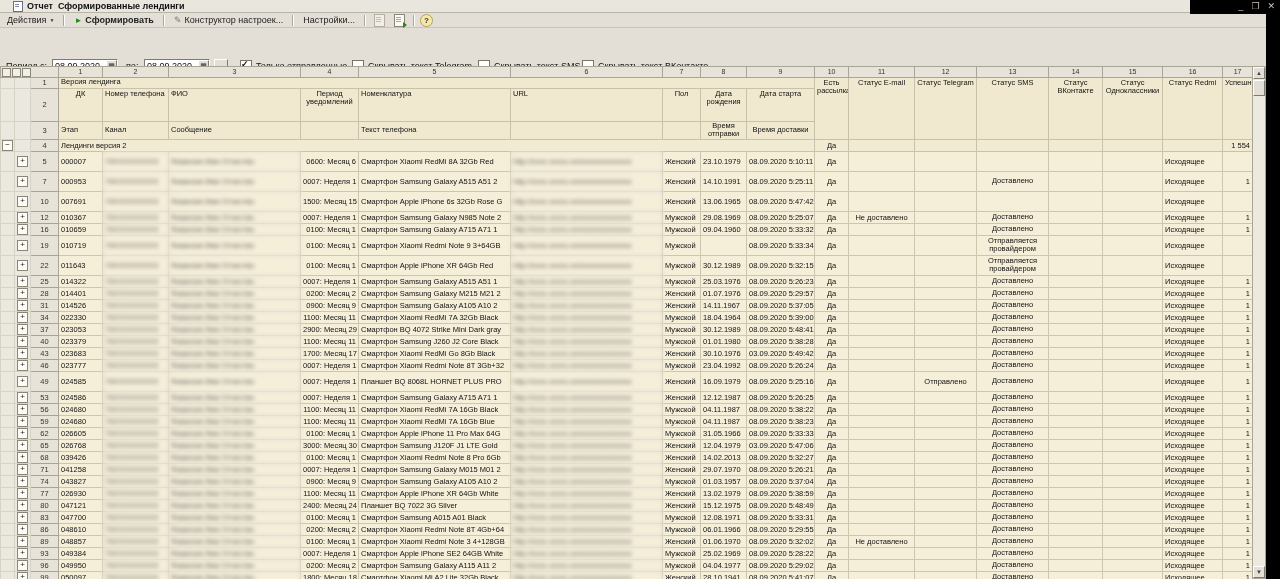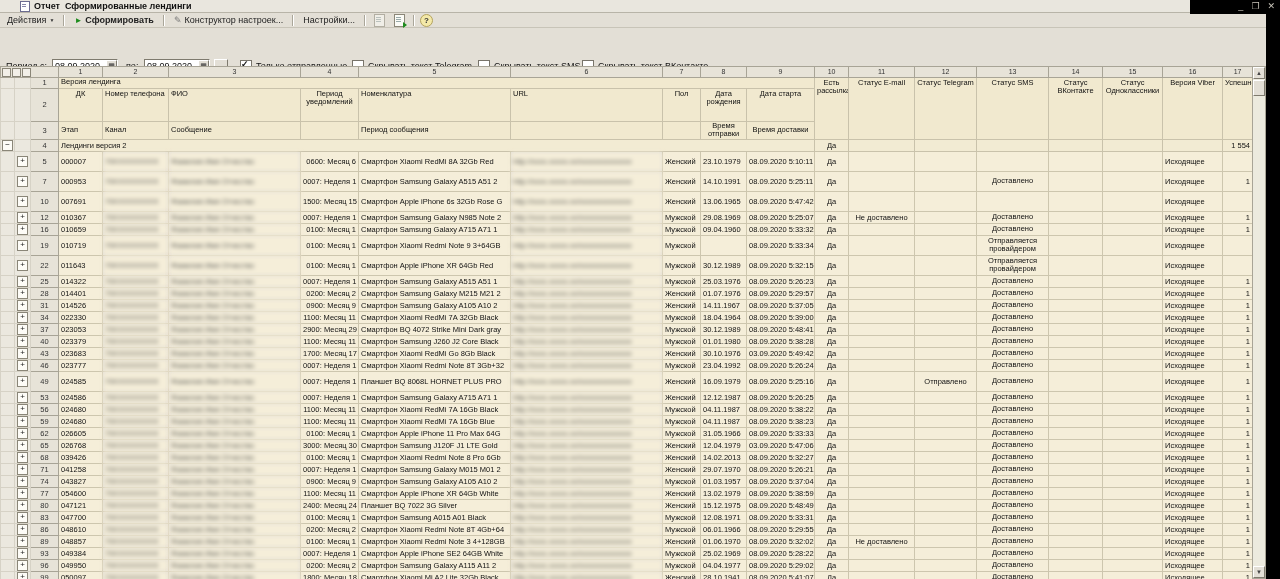--- a/index.html
+++ b/index.html
@@ -2,21 +2,21 @@
 <html><head>
 <meta charset="utf-8">
 <style>
   html,body{margin:0;padding:0;background:#000;}
   .screen{position:relative;width:1280px;height:579px;background:#000;overflow:hidden;
           font-family:"Liberation Sans",sans-serif;}
   .window{position:absolute;left:0;top:0;width:1266px;height:579px;background:#e3dfd6;}
 
   
   .titlebar{position:absolute;left:0;top:0;width:1190px;height:13px;background:#e9e6de;
-            border-bottom:1px solid #b8b4a8;display:flex;align-items:center;padding-left:20px;box-sizing:border-box;}
+            border-bottom:1px solid #b8b4a8;display:flex;align-items:center;padding-left:13px;box-sizing:border-box;}
   .doc-ico{width:8px;height:9px;background:#fff;border:1px solid #6b6b8f;margin-right:4px;position:relative;}
   .doc-ico::after{content:"";position:absolute;left:1px;top:2px;width:4px;height:1px;background:#88a;box-shadow:0 2px 0 #88a;}
   .t-prefix{font-size:9px;font-weight:bold;color:#111;margin-right:5px;}
   .t-text{font-size:9px;font-weight:bold;color:#111;}
   .blackcap{position:absolute;left:1190px;top:0;width:90px;height:14px;background:#000;}
   .winctl{position:absolute;top:1px;right:5px;display:flex;gap:8px;z-index:5;}
   .winctl span{color:#c9c5ba;font-size:9px;line-height:10px;cursor:default;}
 
   
   .toolbar{position:absolute;left:0;top:13px;width:1266px;height:15px;background:#e3dfd6;
@@ -230,21 +230,21 @@
               <td class="tree"></td>
               <td class="tree"></td>
               <td class="rnum">1</td>
               <td class="hcell l" colspan="9">Версия лендинга</td>
               <td class="hcell c" rowspan="3">Есть рассылка</td>
               <td class="hcell c" rowspan="3">Статус E-mail</td>
               <td class="hcell c" rowspan="3">Статус Telegram</td>
               <td class="hcell c" rowspan="3">Статус SMS</td>
               <td class="hcell c" rowspan="3">Статус ВКонтакте</td>
               <td class="hcell c" rowspan="3">Статус Одноклассники</td>
-              <td class="hcell c" rowspan="3">Версия Viber</td>
+              <td class="hcell c" rowspan="3">Статус Redmi</td>
               <td class="hcell c" rowspan="3">Успешно</td>
             </tr>
             <tr class="hrow2">
               <td class="tree"></td>
               <td class="tree"></td>
               <td class="rnum">2</td>
               <td class="hcell c">ДК</td>
               <td class="hcell l">Номер телефона</td>
               <td class="hcell l">ФИО</td>
               <td class="hcell c">Период уведомлений</td>
@@ -255,21 +255,21 @@
               <td class="hcell c">Дата старта</td>
             </tr>
             <tr class="hrow3">
               <td class="tree"></td>
               <td class="tree"></td>
               <td class="rnum">3</td>
               <td class="hcell l">Этап</td>
               <td class="hcell l">Канал</td>
               <td class="hcell l">Сообщение</td>
               <td class="hcell l"></td>
-              <td class="hcell l">Период сообщения</td>
+              <td class="hcell l">Текст телефона</td>
               <td class="hcell l"></td>
               <td class="hcell l"></td>
               <td class="hcell c">Время отправки</td>
               <td class="hcell c">Время доставки</td>
             </tr>
             <tr class="grow">
               <td class="tree"><span class="exp">−</span></td>
               <td class="tree"></td>
               <td class="rnum">4</td>
               <td class="gcell l" colspan="9">Лендинги версия 2</td>
@@ -807,21 +807,21 @@
               <td class="dcell c wrap">Доставлено</td>
               <td class="dcell"></td>
               <td class="dcell"></td>
               <td class="dcell l">Исходящее</td>
               <td class="dcell r">1</td>
             </tr>
             <tr class="drow">
               <td class="tree"></td>
               <td class="tree"><span class="exp">+</span></td>
               <td class="rnum">77</td>
-              <td class="dcell l">054600</td>
+              <td class="dcell l">026930</td>
               <td class="dcell l blur">79XXXXXXXXX</td>
               <td class="dcell l blur">Фамилия Имя Отчество</td>
               <td class="dcell r">1100: Месяц 11</td>
               <td class="dcell l">Смартфон Apple iPhone XR 64Gb White</td>
               <td class="dcell l blur">http://xxxx.xxxxx.xx/xxxxxxxxxxxxxx</td>
               <td class="dcell l">Женский</td>
               <td class="dcell l">13.02.1979</td>
               <td class="dcell l">08.09.2020 5:38:59</td>
               <td class="dcell c">Да</td>
               <td class="dcell c"></td>

